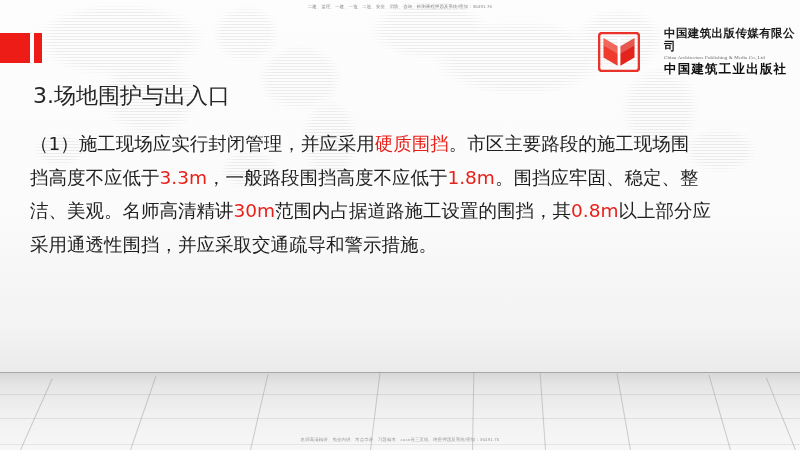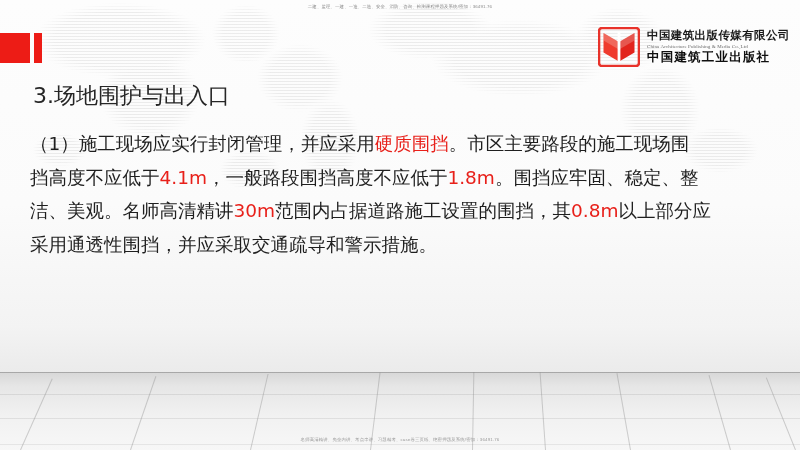--- a/index.html
+++ b/index.html
@@ -97,37 +97,37 @@
     font-size:4.4px; line-height:7px;
     color:#8a8a8a;
     letter-spacing:.15px;
     white-space:nowrap;
     transform:scale(1);
   }
 
   
   .logo-wrap {
     position:absolute; left:598px; top:27px;
-    display:flex; align-items:center; gap:7px;
+    display:flex; align-items:center; gap:24px;
   }
   .logo-mark { width:42px; height:40px; flex:none; }
   .logo-text { display:flex; flex-direction:column; gap:1px; }
   .logo-cn1 {
     font-size:11.5px; font-weight:bold; color:#1a1a1a;
     letter-spacing:.4px; line-height:13px;
     font-family:"DejaVu Sans","Liberation Sans",sans-serif;
   }
   .logo-en {
     font-size:5px; color:#6a6a6a; letter-spacing:.1px; line-height:7px;
     font-family:"Liberation Serif",serif;
   }
   .logo-cn2 {
     font-size:12.5px; font-weight:bold; color:#0f0f0f;
     letter-spacing:1.2px; line-height:14px;
-    font-family:Liberation Mono, monospace;
+    font-family:Liberation Sans, sans-serif;
   }
 
   
   .slide-heading {
     position:absolute; left:33px; top:83px;
     font-size:22px; line-height:26px; color:#262626;
     font-family:"DejaVu Sans","Liberation Sans",sans-serif;
     white-space:nowrap;
   }
   .body-copy {
@@ -194,20 +194,20 @@
       <span class="logo-cn1">中国建筑出版传媒有限公司</span>
       <span class="logo-en">China Architecture Publishing &amp; Media Co.,Ltd</span>
       <span class="logo-cn2">中国建筑工业出版社</span>
     </span>
   </div>
 
   <div class="slide-heading">3.场地围护与出入口</div>
 
   <div class="body-copy" id="body-copy">
       <div class="body-line"><span>（1）施工现场应实行封闭管理，并应采用</span><span class="hl">硬质围挡</span><span>。市区主要路段的施工现场围</span></div>
-      <div class="body-line"><span>挡高度不应低于</span><span class="hl">4.1m</span><span>，一般路段围挡高度不应低于</span><span class="hl">1.8m</span><span>。围挡应牢固、稳定、整</span></div>
+      <div class="body-line"><span>挡高度不应低于</span><span class="hl">3.3m</span><span>，一般路段围挡高度不应低于</span><span class="hl">1.8m</span><span>。围挡应牢固、稳定、整</span></div>
       <div class="body-line"><span>洁、美观。名师高清精讲</span><span class="hl">30m</span><span>范围内占据道路施工设置的围挡，其</span><span class="hl">0.8m</span><span>以上部分应</span></div>
       <div class="body-line"><span>采用通透性围挡，并应采取交通疏导和警示措施。</span></div>
     </div>
 
   <div class="footer-microtext">名师高清精讲、免全内讲、考点串讲、习题精考、case卷三页纸、绝密押题及系统/密加：36491.76</div>
 
 </div>
 
 </body></html>

